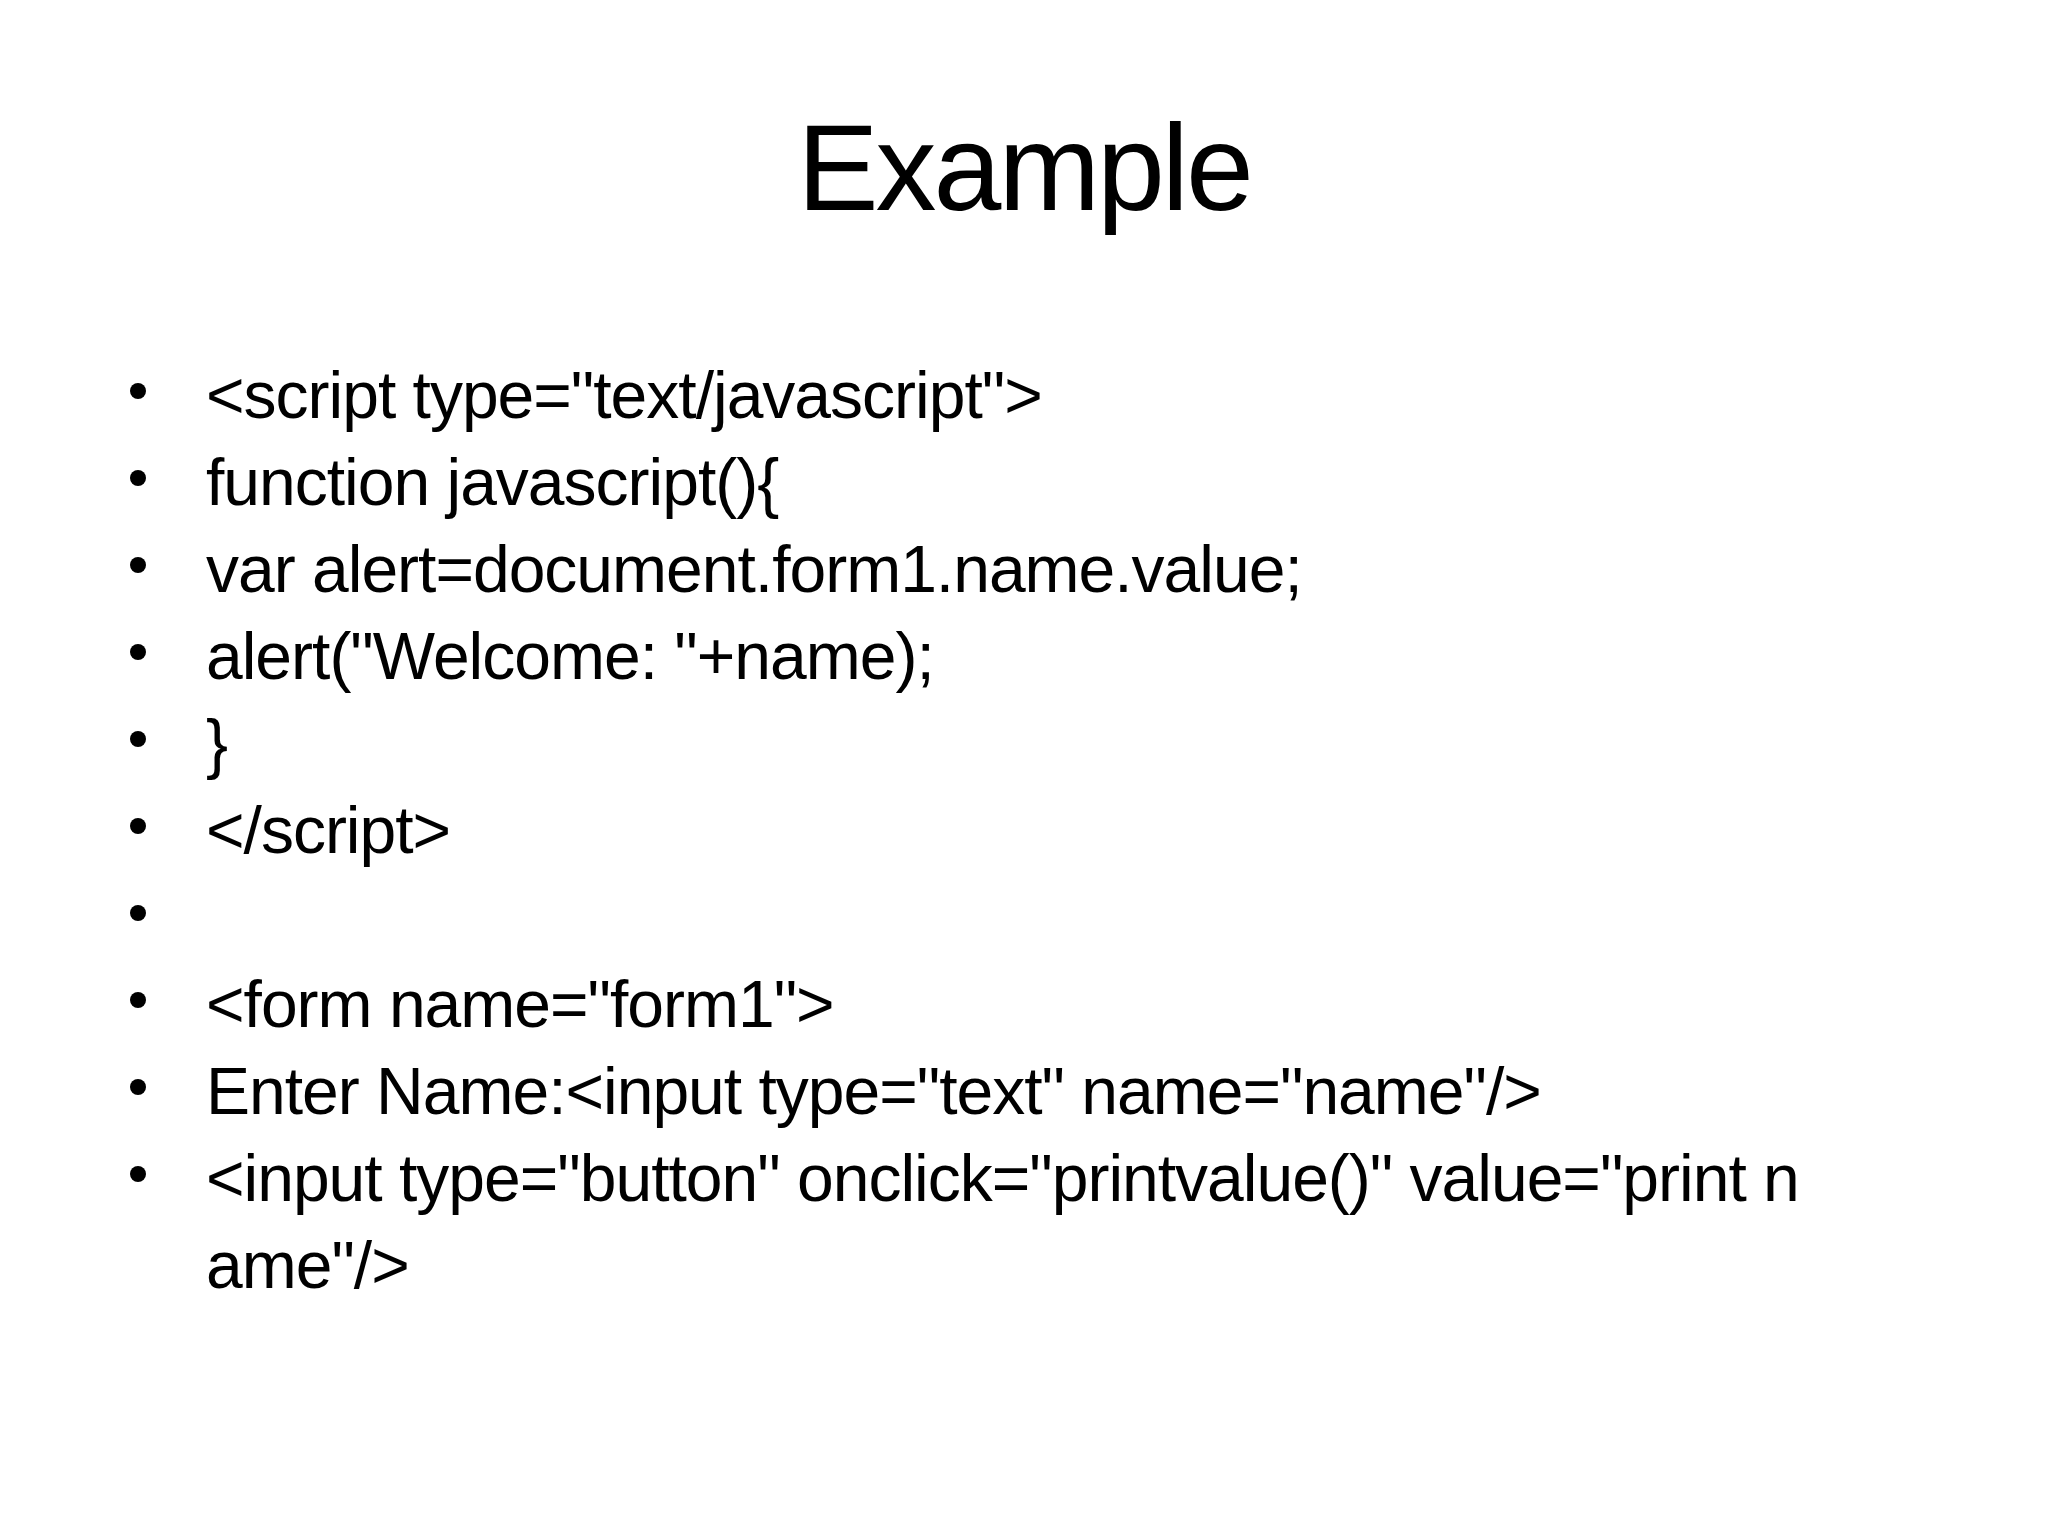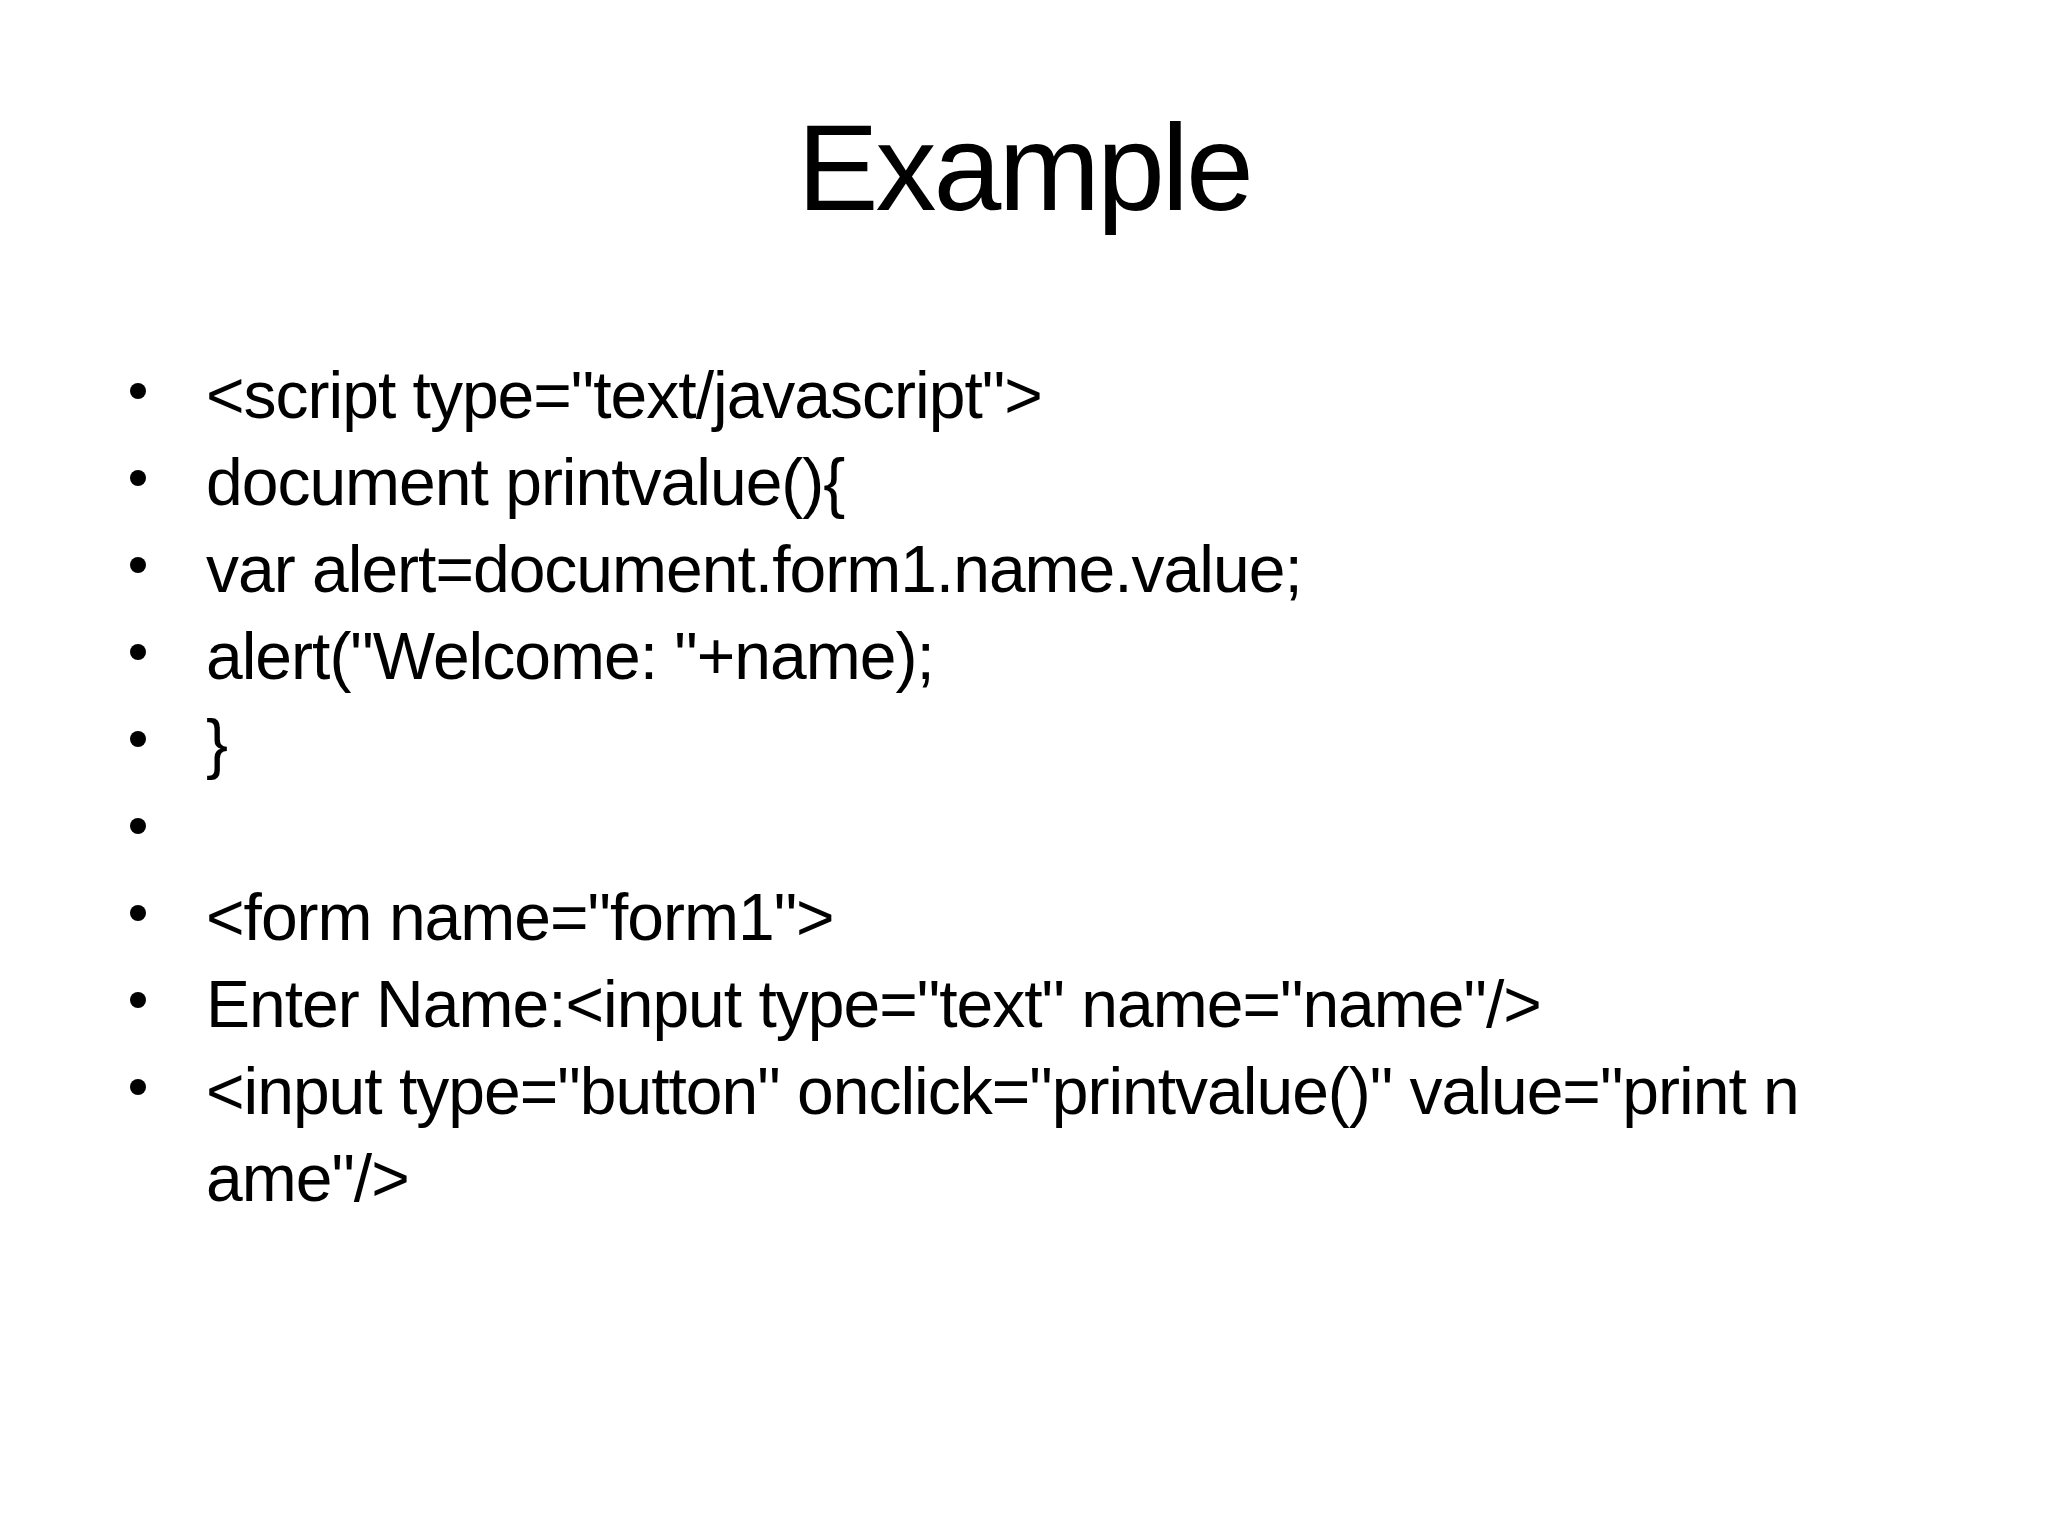--- a/index.html
+++ b/index.html
@@ -62,33 +62,37 @@
 
 <div class="slide">
   <h1 class="title">Example</h1>
   <ul class="bullets" id="bullets">
       <li class="bullet-item">
         <span class="dot"></span>
         <span class="text">&lt;script type="text/javascript"&gt;</span>
       </li>
       <li class="bullet-item">
         <span class="dot"></span>
-        <span class="text">document printvalue(){</span>
+        <span class="text">function javascript(){</span>
       </li>
       <li class="bullet-item">
         <span class="dot"></span>
         <span class="text">var alert=document.form1.name.value;</span>
       </li>
       <li class="bullet-item">
         <span class="dot"></span>
         <span class="text">alert("Welcome: "+name);</span>
       </li>
       <li class="bullet-item">
         <span class="dot"></span>
         <span class="text">}</span>
+      </li>
+      <li class="bullet-item">
+        <span class="dot"></span>
+        <span class="text">&lt;/script&gt;</span>
       </li>
       <li class="bullet-item">
         <span class="dot"></span>
         <span class="text"></span>
       </li>
       <li class="bullet-item">
         <span class="dot"></span>
         <span class="text">&lt;form name="form1"&gt;</span>
       </li>
       <li class="bullet-item">

